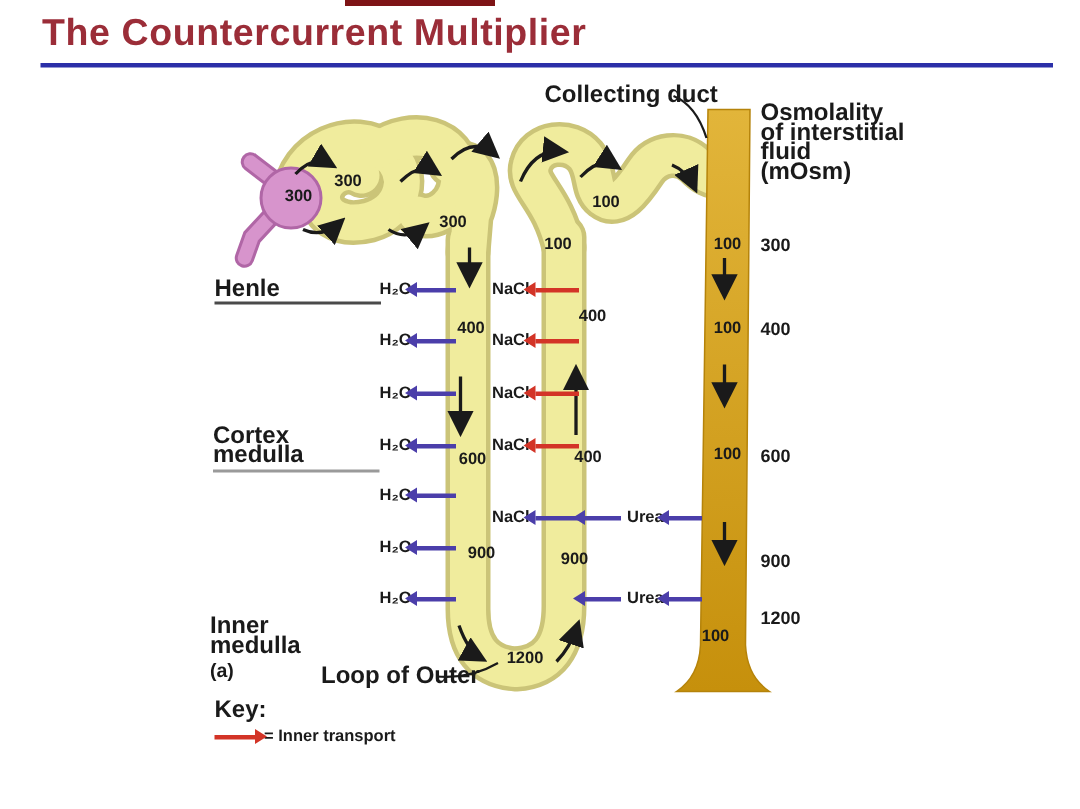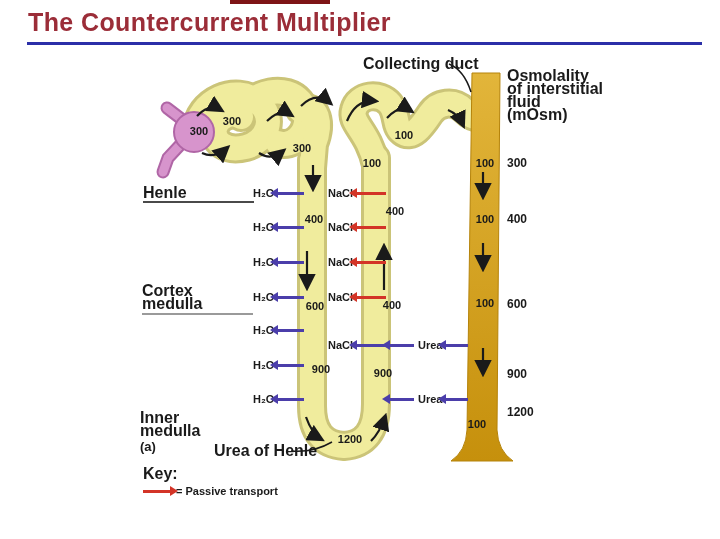--- a/index.html
+++ b/index.html
@@ -124,26 +124,26 @@
   </div>
   <div class="cline" style="left:142px;top:313px;width:111px;background:#9a9a9a"></div>
 
   <div class="lbl" style="left:140px;top:411px">
     <div>Inner</div>
     <div>medulla</div>
   </div>
 
   <div class="lbl panel" style="left:140px;top:440px">(a)</div>
 
-  <div class="lbl" style="left:214px;top:444px">Urea of Henle</div>
+  <div class="lbl" style="left:214px;top:444px">Loop of Outer</div>
 
   <div class="lbl" style="left:143px;top:467px">Key:</div>
   <div class="trow" style="left:143px;top:491px;gap:6px">
     <i class="kar active"></i>
-    <span>= Passive transport</span>
+    <span>= Inner transport</span>
   </div>
 
   <div id="gen">
       <div class="trow" style="left:253px;top:193px">
         <span>H₂O</span>
         <i class="ar passive" style="width:26px"></i>
       </div>
       <div class="trow" style="left:253px;top:227px">
         <span>H₂O</span>
         <i class="ar passive" style="width:26px"></i>

